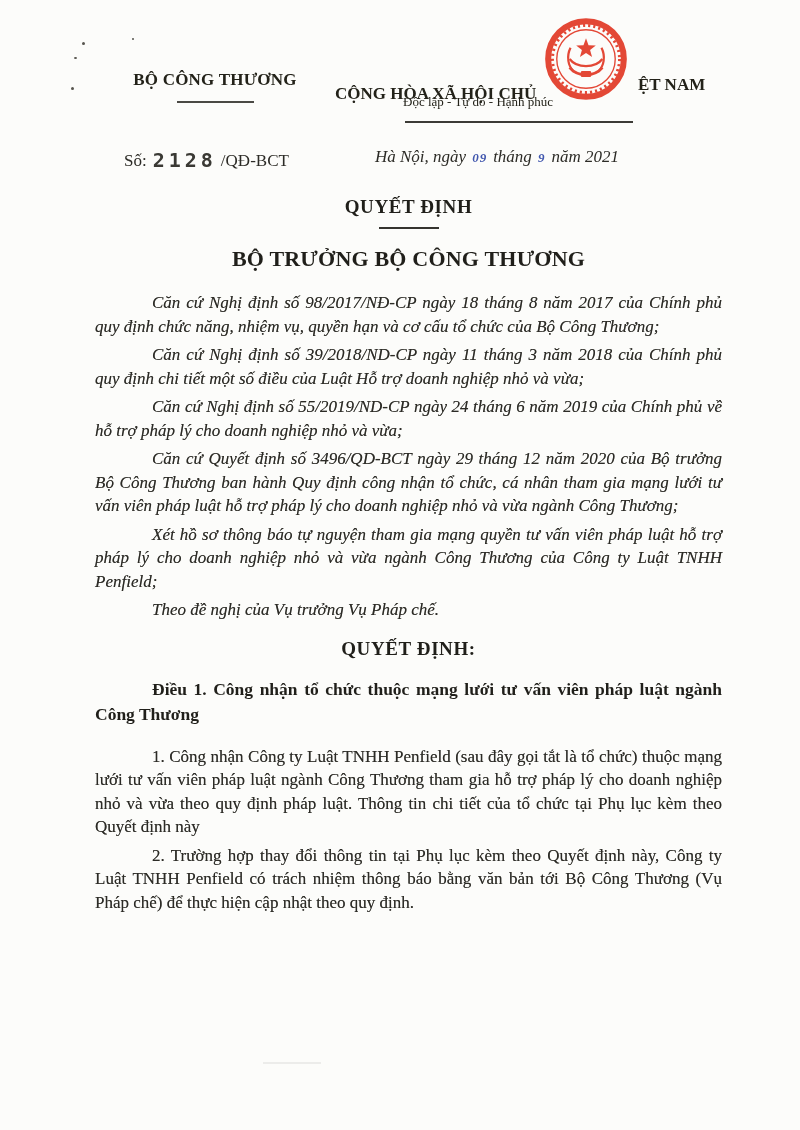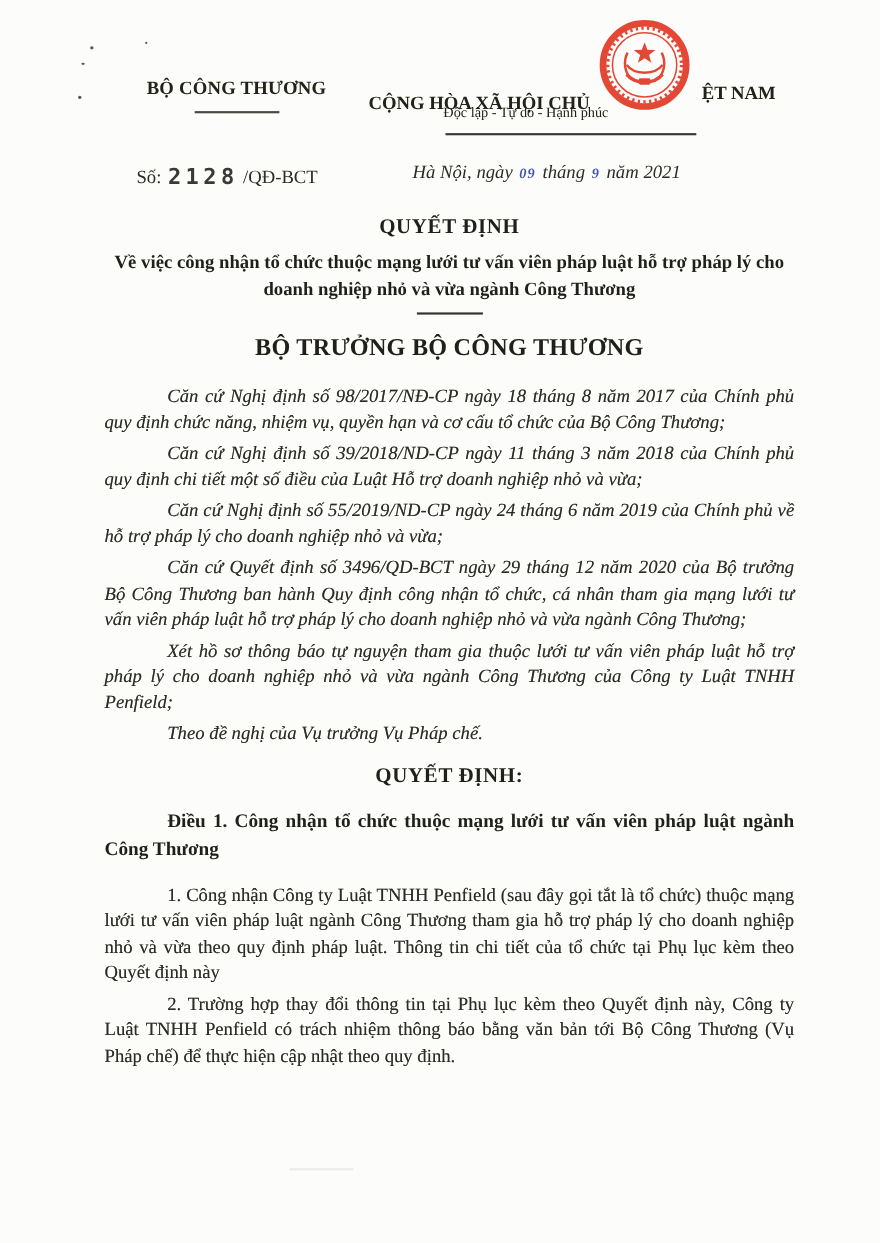--- a/index.html
+++ b/index.html
@@ -94,30 +94,29 @@
 
   <div class="ref">
     <span>Số:</span><span class="num">2128</span><span>/QĐ-BCT</span>
   </div>
   <div class="date">
     <span>Hà Nội, ngày</span><span class="ink" style="color: rgb(65, 87, 174);">09</span><span>tháng</span><span class="ink" style="color: rgb(65, 87, 174);">9</span><span>năm 2021</span>
   </div>
 
   <div class="body">
     <div class="doc-title">QUYẾT ĐỊNH</div>
-    <div class="doc-subject">Về việc công nhận tổ chức thuộc mạng lưới tư vấn viên pháp luật hỗ trợ pháp lý cho doanh nghiệp nhỏ và vừa ngành Công Thương</div>
     <div class="subject-rule"></div>
     <div class="issuer">BỘ TRƯỞNG BỘ CÔNG THƯƠNG</div>
 
     <div class="recitals">
       <p class="recital">Căn cứ Nghị định số 98/2017/NĐ-CP ngày 18 tháng 8 năm 2017 của Chính phủ quy định chức năng, nhiệm vụ, quyền hạn và cơ cấu tổ chức của Bộ Công Thương;</p>
       <p class="recital">Căn cứ Nghị định số 39/2018/ND-CP ngày 11 tháng 3 năm 2018 của Chính phủ quy định chi tiết một số điều của Luật Hỗ trợ doanh nghiệp nhỏ và vừa;</p>
       <p class="recital">Căn cứ Nghị định số 55/2019/ND-CP ngày 24 tháng 6 năm 2019 của Chính phủ về hỗ trợ pháp lý cho doanh nghiệp nhỏ và vừa;</p>
       <p class="recital">Căn cứ Quyết định số 3496/QD-BCT ngày 29 tháng 12 năm 2020 của Bộ trưởng Bộ Công Thương ban hành Quy định công nhận tổ chức, cá nhân tham gia mạng lưới tư vấn viên pháp luật hỗ trợ pháp lý cho doanh nghiệp nhỏ và vừa ngành Công Thương;</p>
-      <p class="recital">Xét hồ sơ thông báo tự nguyện tham gia thuộc lưới tư vấn viên pháp luật hỗ trợ pháp lý cho doanh nghiệp nhỏ và vừa ngành Công Thương của Công ty Luật TNHH Penfield;</p>
+      <p class="recital">Xét hồ sơ thông báo tự nguyện tham gia mạng quyền tư vấn viên pháp luật hỗ trợ pháp lý cho doanh nghiệp nhỏ và vừa ngành Công Thương của Công ty Luật TNHH Penfield;</p>
       <p class="recital">Theo đề nghị của Vụ trưởng Vụ Pháp chế.</p>
     </div>
 
     <div class="order-heading">QUYẾT ĐỊNH:</div>
     <p class="article-heading">Điều 1. Công nhận tổ chức thuộc mạng lưới tư vấn viên pháp luật ngành Công Thương</p>
     <p class="clause">1. Công nhận Công ty Luật TNHH Penfield (sau đây gọi tắt là tổ chức) thuộc mạng lưới tư vấn viên pháp luật ngành Công Thương tham gia hỗ trợ pháp lý cho doanh nghiệp nhỏ và vừa theo quy định pháp luật. Thông tin chi tiết của tổ chức tại Phụ lục kèm theo Quyết định này</p>
     <p class="clause">2. Trường hợp thay đổi thông tin tại Phụ lục kèm theo Quyết định này, Công ty Luật TNHH Penfield có trách nhiệm thông báo bằng văn bản tới Bộ Công Thương (Vụ Pháp chế) để thực hiện cập nhật theo quy định.</p>
   </div>
 
 </div>

